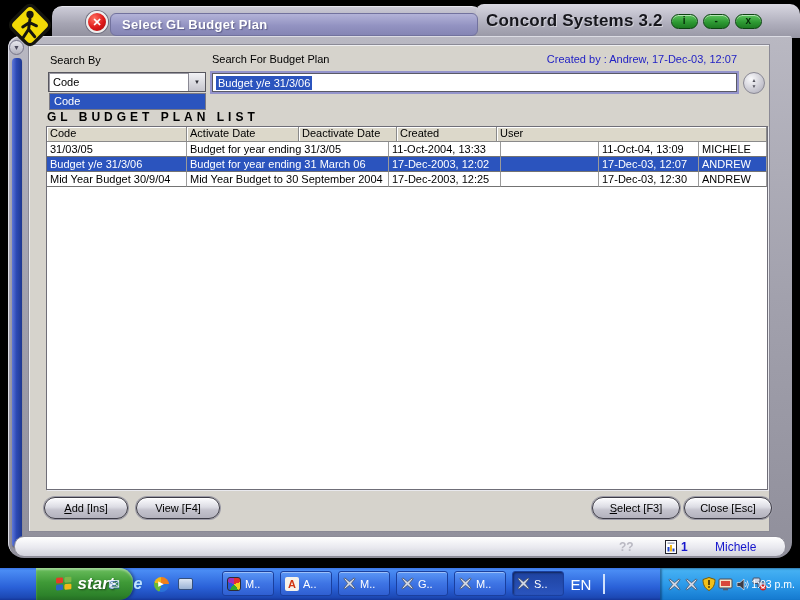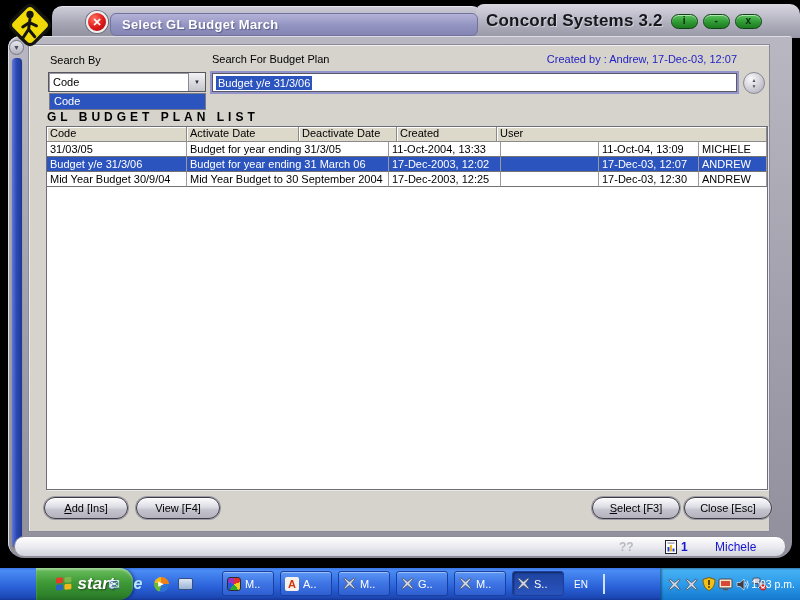--- a/index.html
+++ b/index.html
@@ -112,21 +112,21 @@
   .ql { position:absolute; top:6px; width:20px; height:20px; display:flex; align-items:center;
     justify-content:center; font-size:14px; }
   .task-btn { position:absolute; top:3px; width:52px; height:25px; border-radius:3px;
     background:linear-gradient(180deg,#5b97f6 0%,#3e74e4 50%,#2f5fd2 100%);
     border:1px solid #1a3f9e; box-shadow:inset 0 1px 0 rgba(255,255,255,.4);
     display:flex; align-items:center; gap:4px; padding-left:4px;
     color:#fff; font-size:11px; white-space:nowrap; overflow:hidden; }
   .task-btn.active { background:linear-gradient(180deg,#1e43a0 0%,#2a54be 100%);
     box-shadow:inset 1px 1px 2px rgba(0,0,0,.45); }
   .lang-ind { position:absolute; left:566px; top:4px; width:30px; height:24px; color:#fff;
-    font-size:10px; display:flex; align-items:center; justify-content:center; }
+    font-size:15px; display:flex; align-items:center; justify-content:center; }
   .tb-divider { position:absolute; left:603px; top:6px; width:2px; height:20px; background:#cfe0fb; }
   .tray { position:absolute; left:660px; top:0; width:140px; height:32px;
     background:linear-gradient(180deg,#49b4f4 0%,#2d9bea 50%,#1479cf 100%);
     box-shadow:inset 2px 1px 2px rgba(0,0,30,.35); display:flex; align-items:center; }
   .tray-icons { display:flex; gap:2px; margin-left:7px; }
   .tray-icon { width:15px; height:15px; display:flex; align-items:center; justify-content:center; }
   .tray-clock { position:absolute; right:5px; color:#fff; font-size:10.5px; white-space:nowrap; }
 
   
   .ql-ie { color:#bfe2ff; font-weight:bold; font-style:italic; font-size:16px; text-shadow:0 0 2px #1a5fae; }
@@ -151,21 +151,21 @@
   <div class="brand-bar">
     <div class="brand-title">Concord Systems 3.2</div>
     <div class="win-controls">
         <div class="win-btn">i</div>
         <div class="win-btn">-</div>
         <div class="win-btn">x</div>
       </div>
   </div>
 
   <div class="close-red">✕</div>
-  <div class="title-pill">Select GL Budget March</div>
+  <div class="title-pill">Select GL Budget Plan</div>
 
   <svg class="hazard-icon" viewBox="0 0 40 40">
     <rect x="9" y="9" width="22" height="22" rx="4" transform="rotate(45 20 20)" fill="#f2da06" stroke="#15150f" stroke-width="2.4"></rect>
     <circle cx="20" cy="12.5" r="2.6" fill="#15150f"></circle>
     <path d="M20 15.5 L19 23 M19.6 18.2 L14.8 21.4 M19.6 18.2 L24.6 20.6 M19 23 L15 29.2 M19 23 L23.4 28.4" stroke="#15150f" stroke-width="2.1" fill="none" stroke-linecap="round"></path>
   </svg>
 
   <div class="window-body"></div>
   <div class="menu-circle">▼</div>
   <div class="accent-bar"></div>

